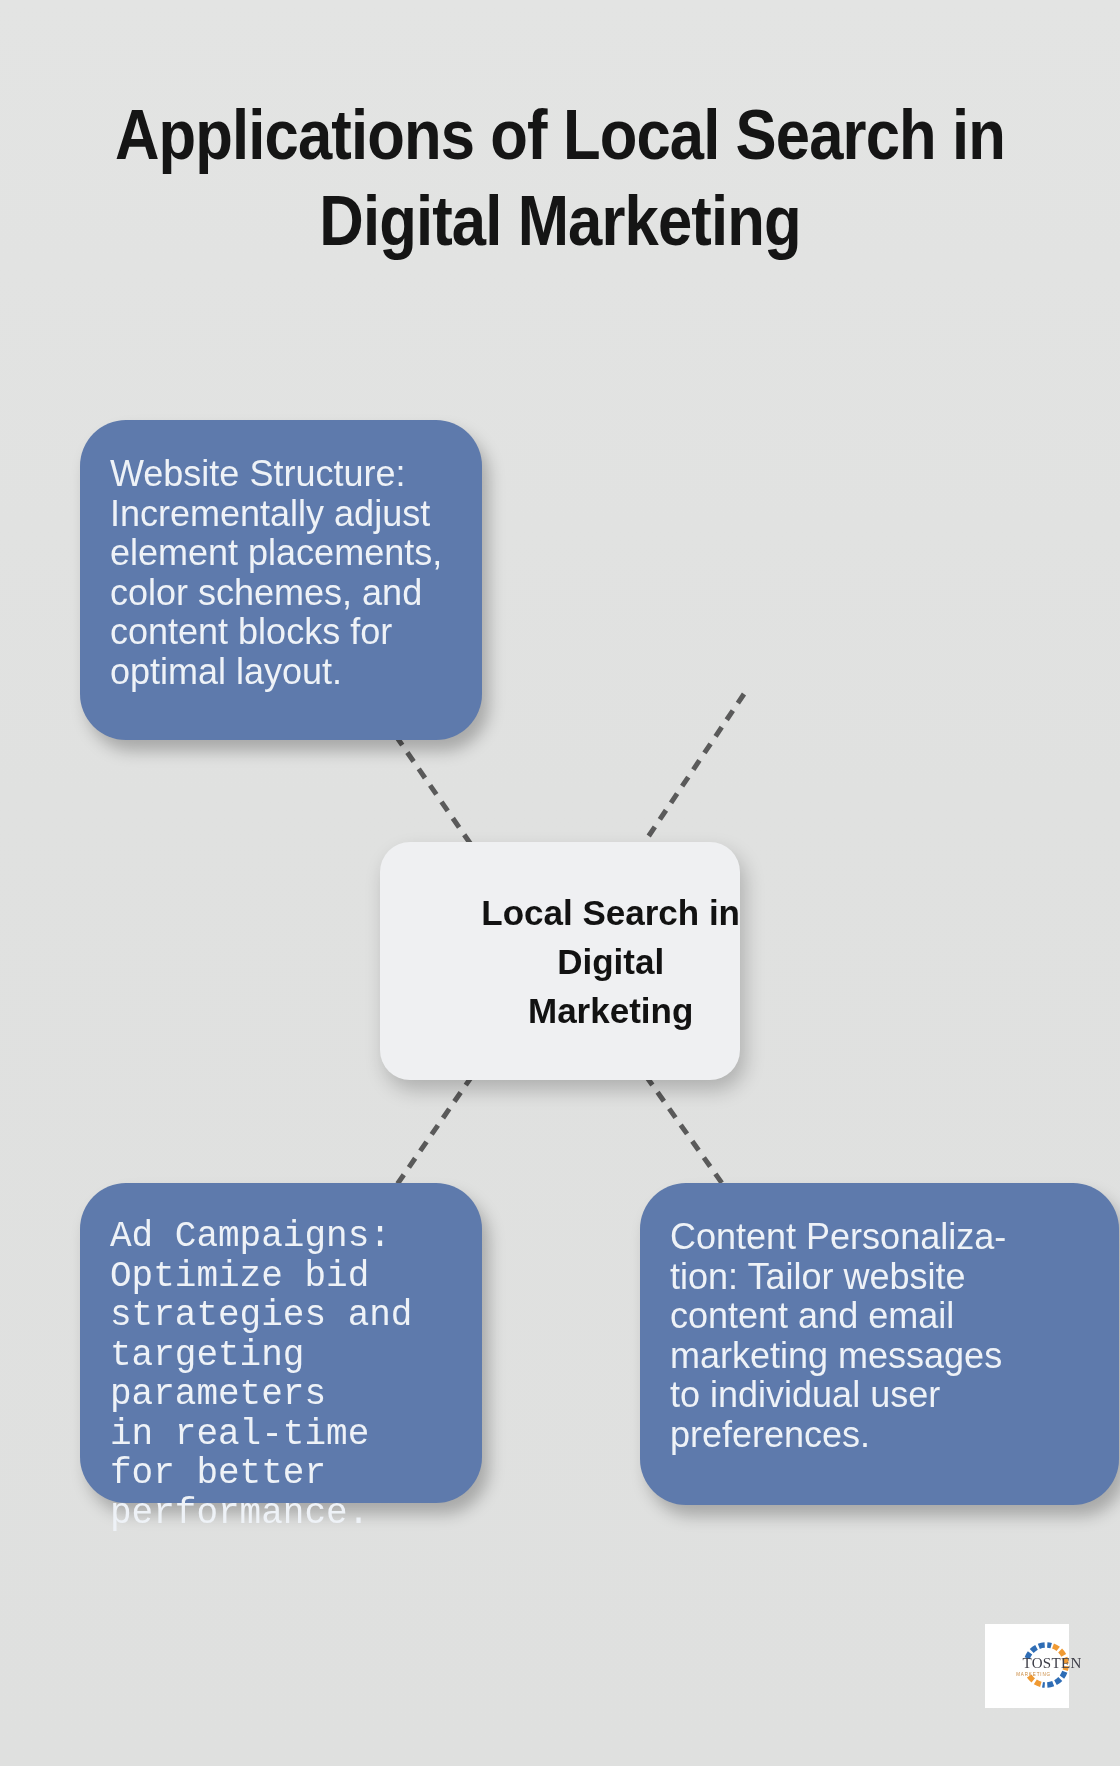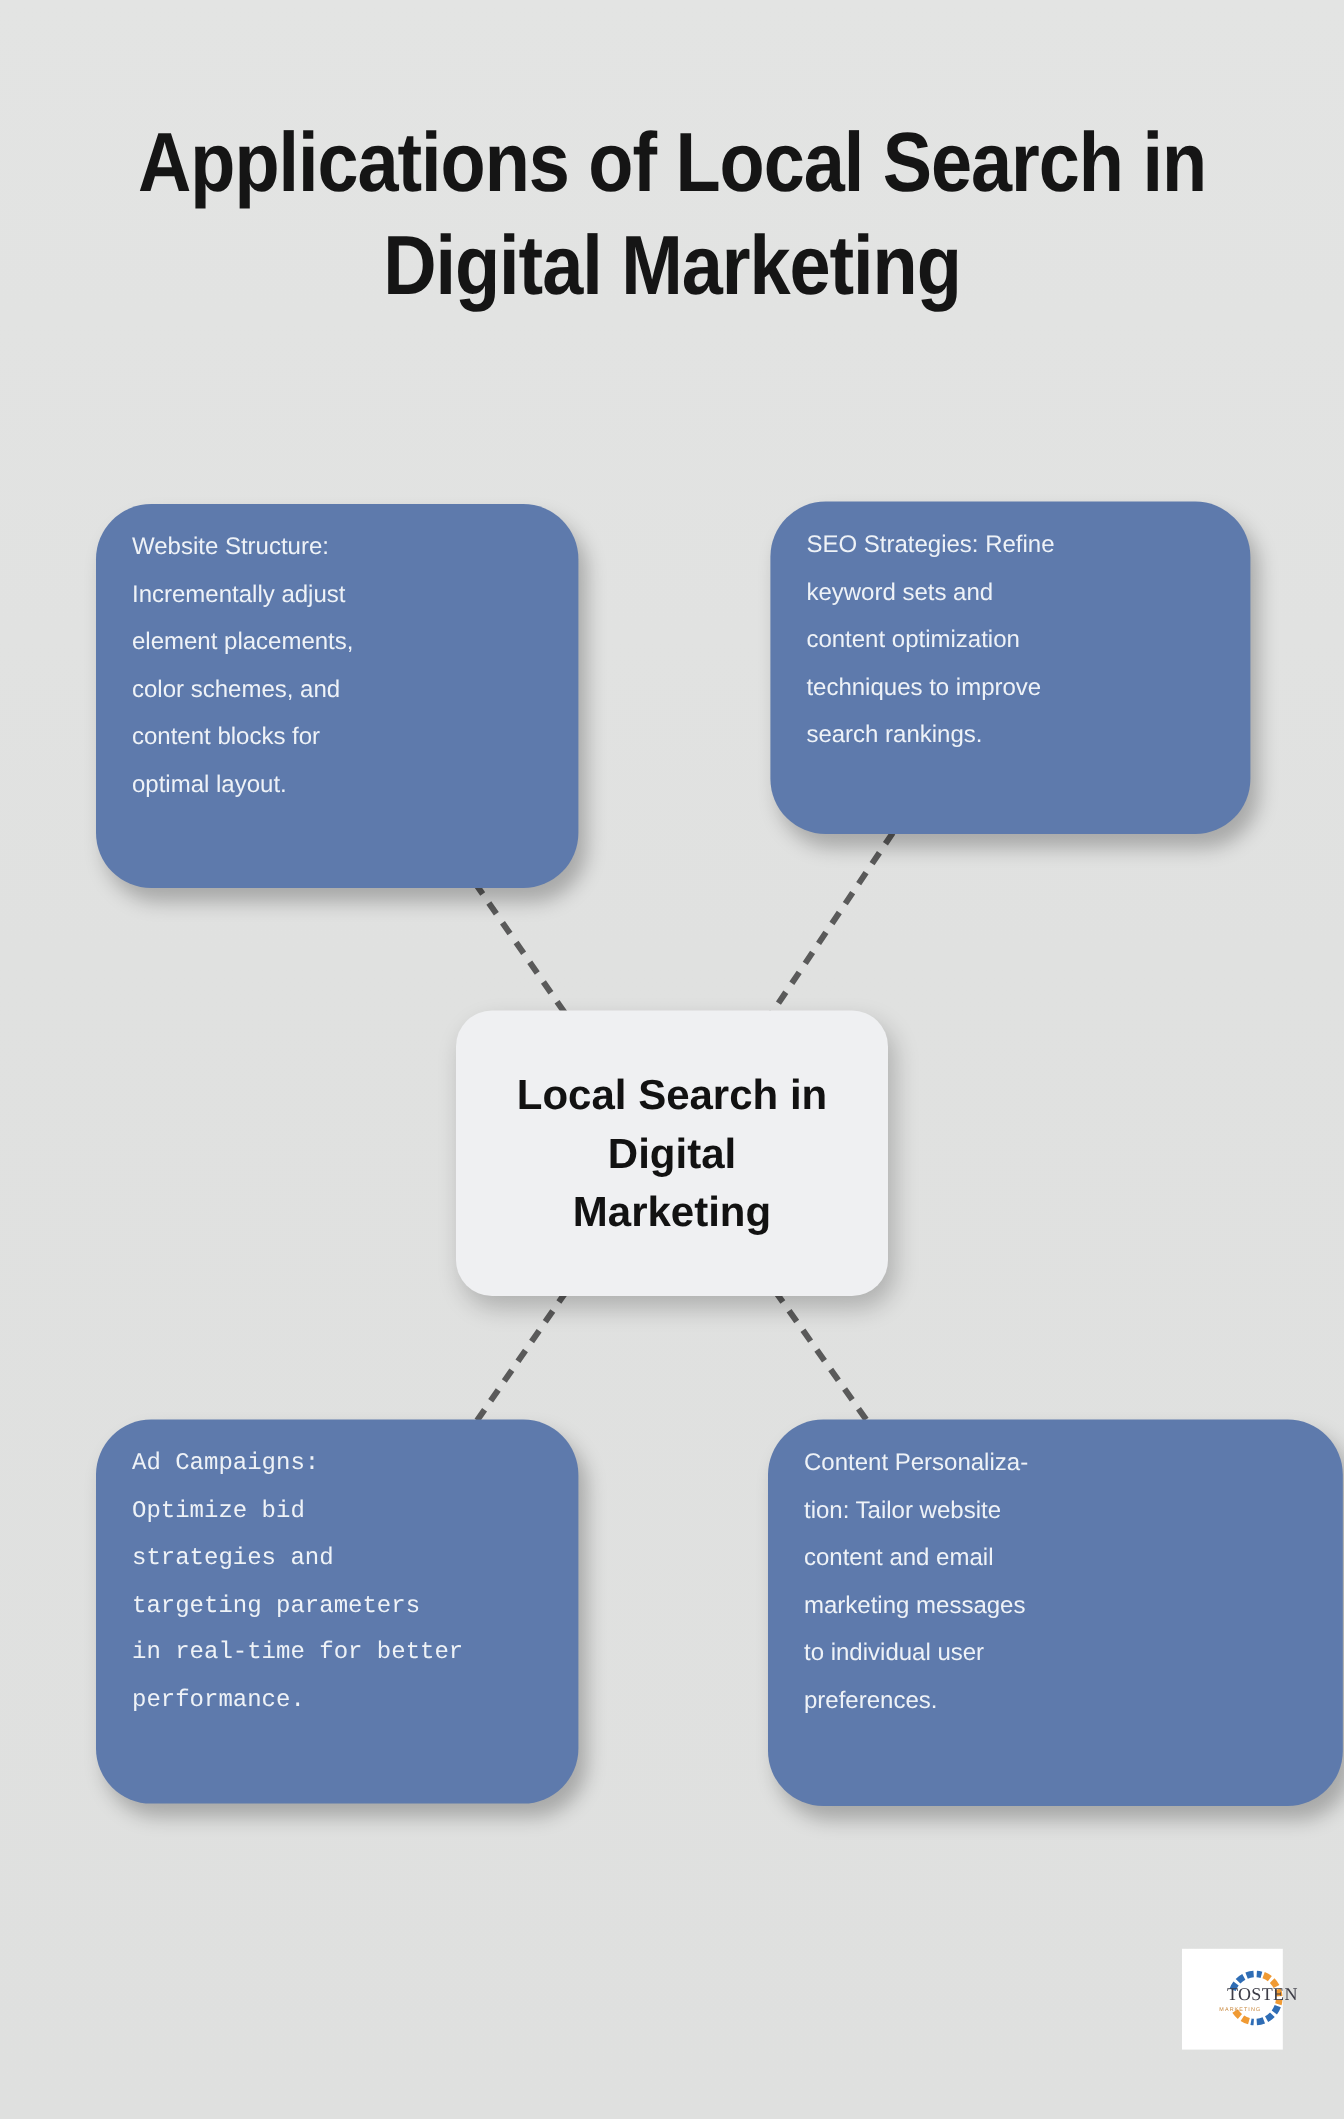--- a/index.html
+++ b/index.html
@@ -35,44 +35,44 @@
     left: 0; top: 0;
     width: 1120px;
     height: 1766px;
   }
 
   .node {
     position: absolute;
     box-sizing: border-box;
     background: #5e7aac;
     border-radius: 46px;
-    padding: 17px 30px;
+    padding: 34px 30px;
     color: #eef2f7;
-    font-size: 20px;
+    font-size: 36px;
     line-height: 39.5px;
     box-shadow: 7px 11px 16px rgba(0,0,0,0.25);
   }
   .node p, .center-node p { margin: 0; white-space: pre-line; }
 
   .node-tl { left: 80px;  top: 420px;  width: 402px; height: 320px; }
   .node-tr { left: 642px; top: 418px;  width: 400px; height: 277px; }
   .node-bl { left: 80px;  top: 1183px; width: 402px; height: 320px; font-family: Liberation Mono, monospace; }
   .node-br { left: 640px; top: 1183px; width: 479px; height: 322px; }
 
   .center-node {
     position: absolute;
     left: 380px; top: 842px;
     width: 360px; height: 238px;
     box-sizing: border-box;
     background: #eff0f2;
     border-radius: 30px;
     box-shadow: 5px 10px 20px rgba(0,0,0,0.22);
     display: flex;
     align-items: center;
-    justify-content: center;
+    justify-content: flex-end;
     text-align: center;
     color: #121212;
     font-weight: 700;
     font-size: 35px;
     line-height: 49px;
   }
 
   .logo {
     position: absolute;
     left: 985px; top: 1624px;
@@ -120,27 +120,20 @@
 
   <div class="node node-tl">
     <p>Website Structure:
 Incrementally adjust
 element placements,
 color schemes, and
 content blocks for
 optimal layout.</p>
   </div>
 
-  <div class="node node-tr">
-    <p>SEO Strategies: Refine
-keyword sets and
-content optimization
-techniques to improve
-search rankings.</p>
-  </div>
 
   <div class="center-node">
     <p>Local Search in
 Digital
 Marketing</p>
   </div>
 
   <div class="node node-bl">
     <p>Ad Campaigns:
 Optimize bid

